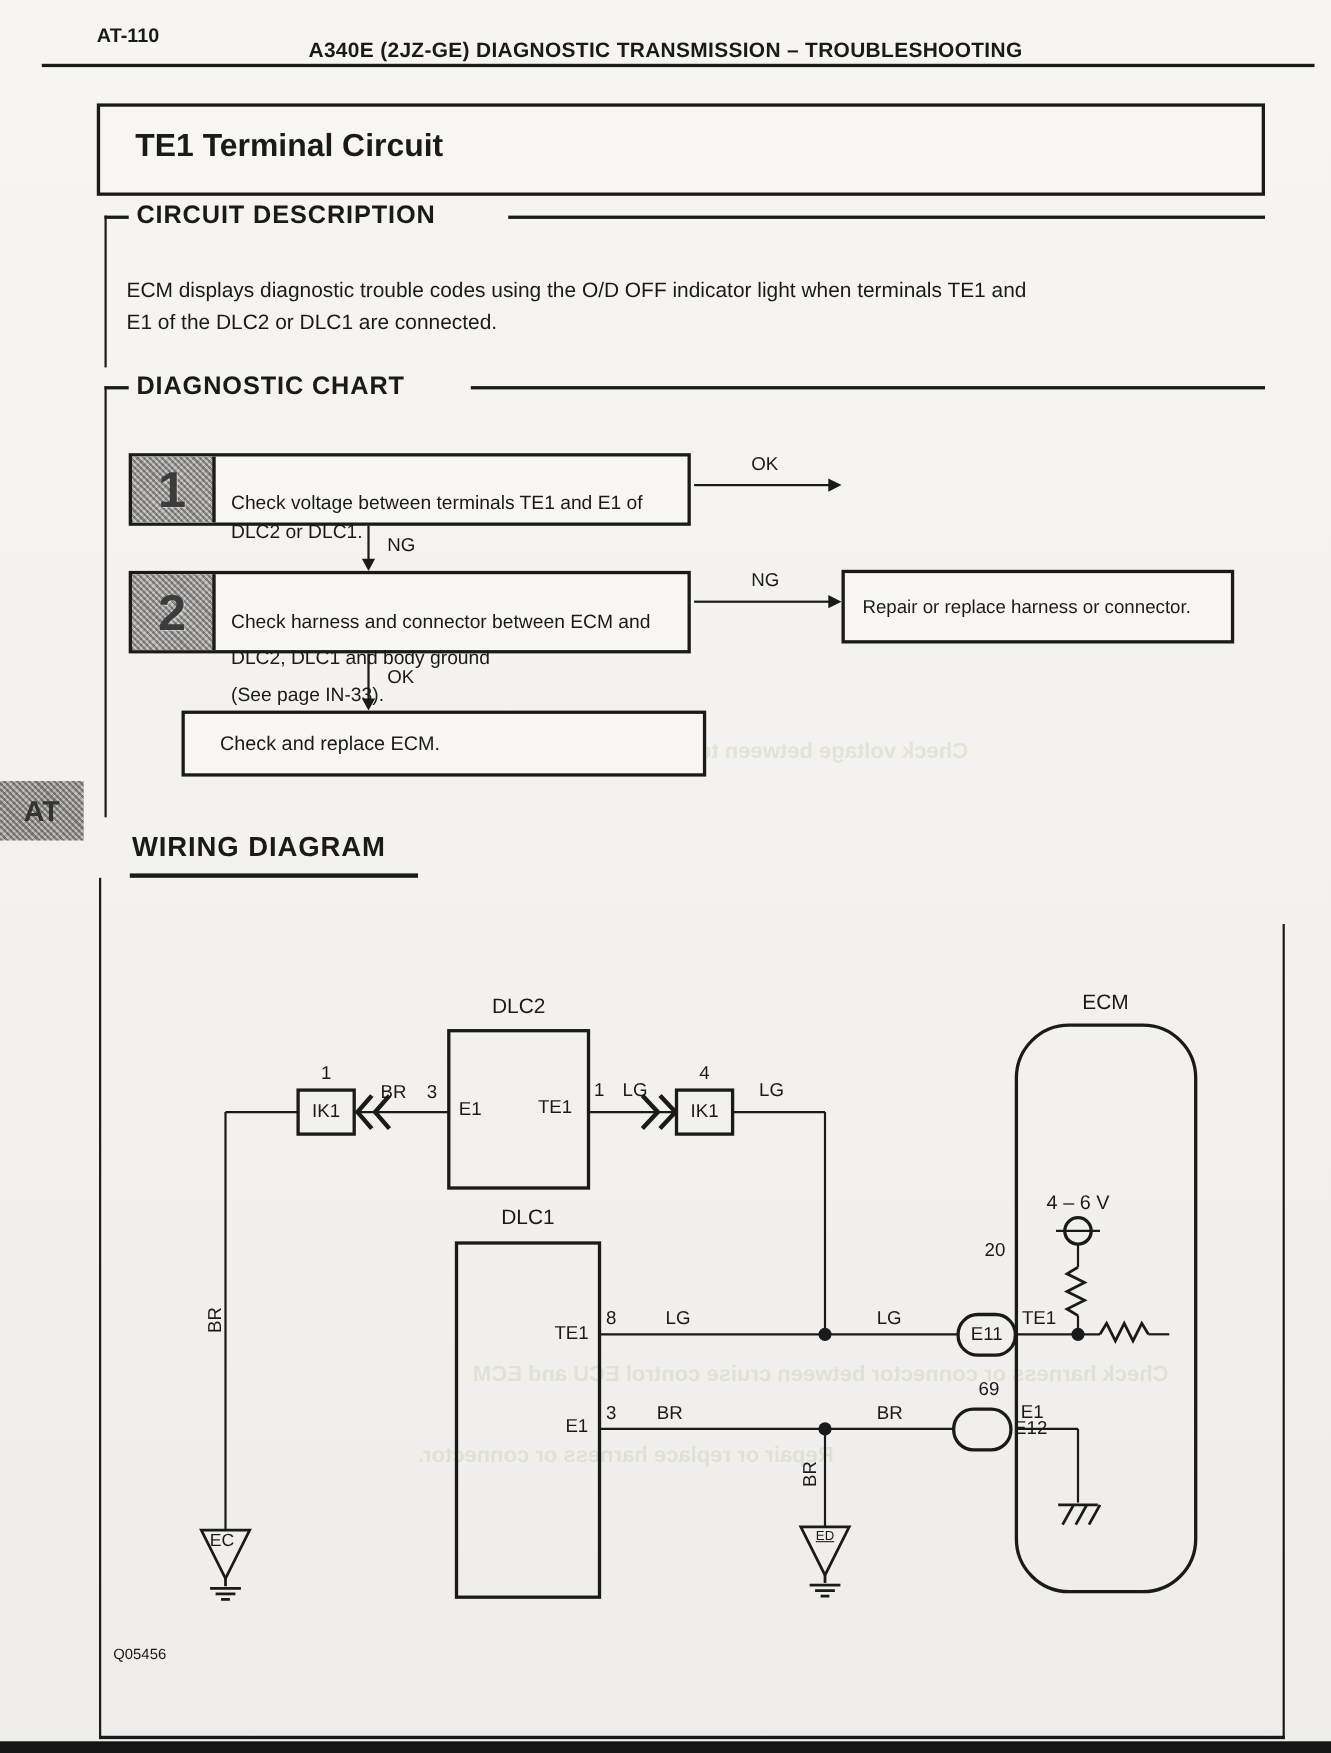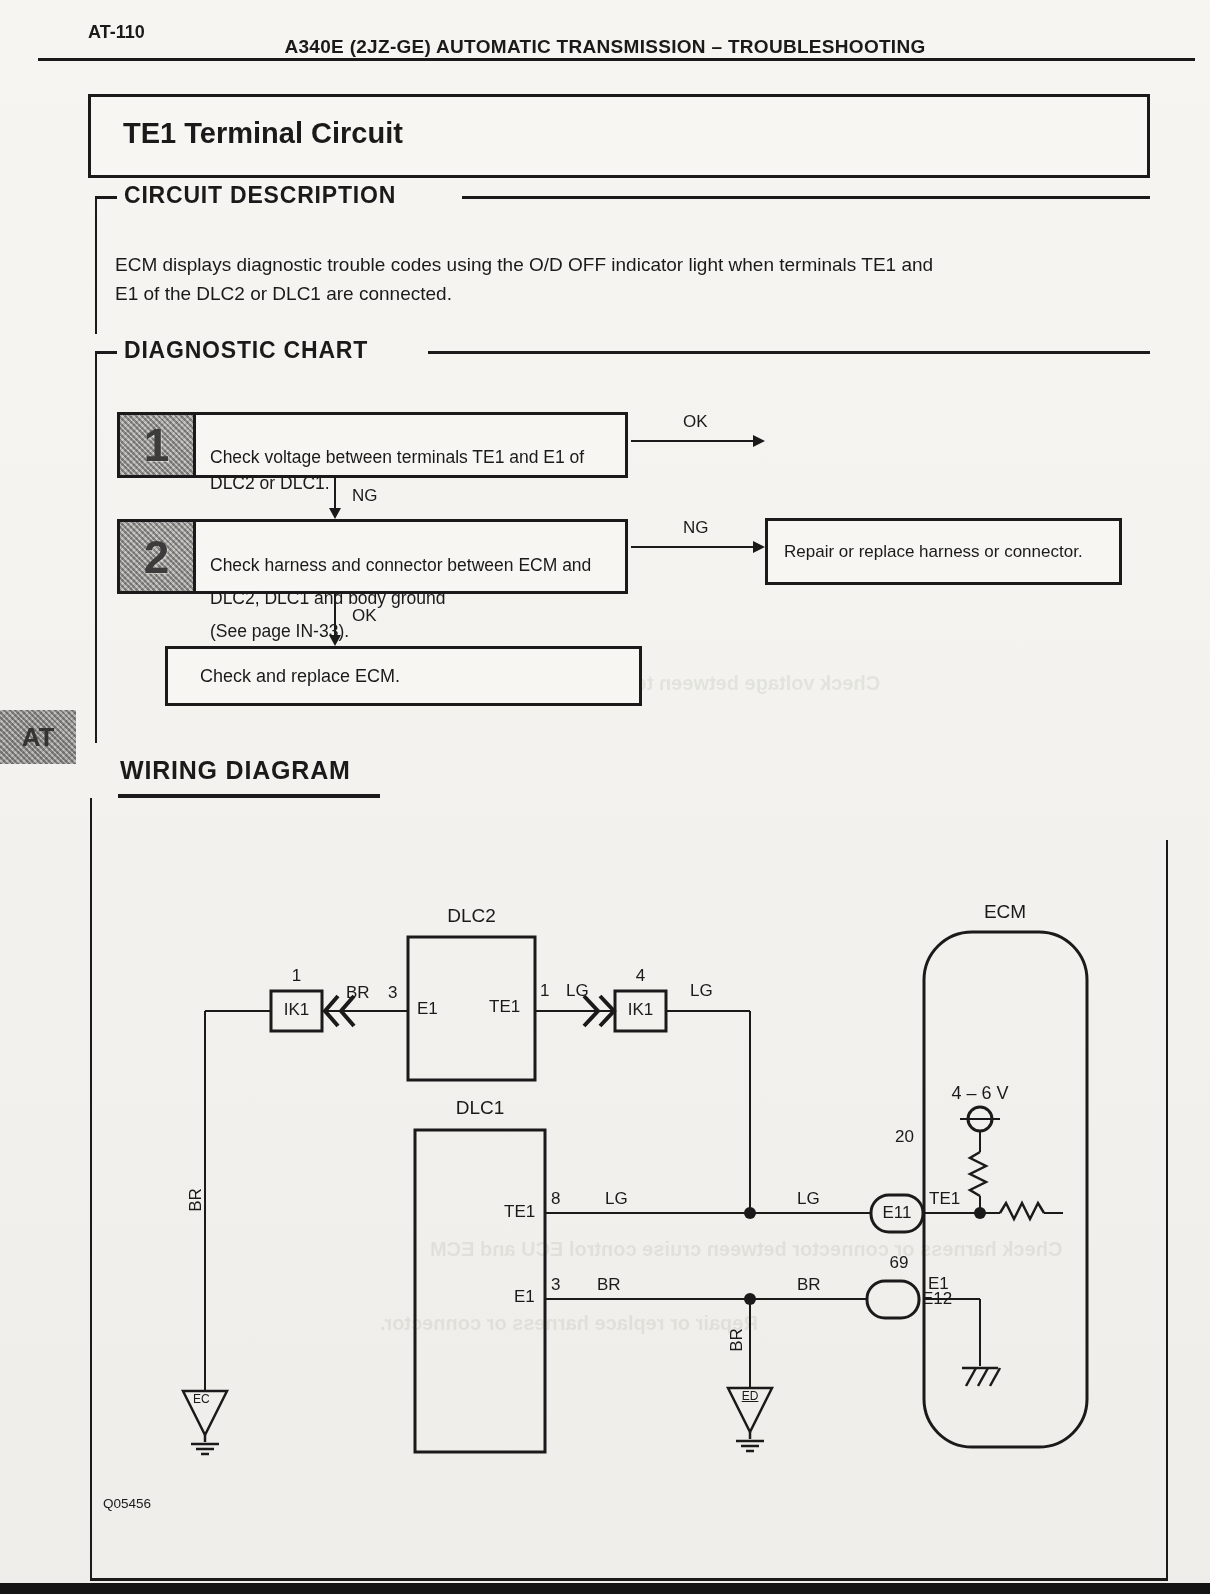--- a/index.html
+++ b/index.html
@@ -49,21 +49,21 @@
 </head>
 <body>
 
 <div class="page">
 
   <div class="ghost" style="left:290px;top:672px;">Check voltage between terminal OD at cruise control ECU and</div>
   <div class="ghost" style="left:430px;top:1238px;">Check harness or connector between cruise control ECU and ECM</div>
   <div class="ghost" style="left:380px;top:1312px;">Repair or replace harness or connector.</div>
 
   <div class="abs bold" style="left:88px;top:22px;font-size:18px;">AT-110</div>
-  <div class="abs bold" style="left:180px;top:36px;width:850px;text-align:center;font-size:19px;letter-spacing:0.3px;">A340E (2JZ-GE) AUTOMATIC TRANSMISSION – TROUBLESHOOTING</div>
+  <div class="abs bold" style="left:180px;top:36px;width:850px;text-align:center;font-size:19px;letter-spacing:0.3px;">A340E (2JZ-GE) DIAGNOSTIC TRANSMISSION – TROUBLESHOOTING</div>
   <div class="abs hline" style="left:38px;top:58px;width:1157px;"></div>
 
   <div class="abs box" style="left:88px;top:94px;width:1062px;height:84px;">
     <div class="abs bold" style="left:32px;top:20px;font-size:29px;">TE1 Terminal Circuit</div>
   </div>
 
   <div class="abs hline" style="left:95px;top:196px;width:22px;"></div>
   <div class="abs vline" style="left:95px;top:196px;height:138px;"></div>
   <div class="abs bold" style="left:124px;top:182px;font-size:23px;letter-spacing:0.8px;">CIRCUIT DESCRIPTION</div>
   <div class="abs hline" style="left:462px;top:196px;width:688px;"></div>
@@ -223,19 +223,19 @@
   <div class="diag-label" style="left:722px;top:1330px;width:30px;text-align:center;transform:rotate(-90deg);">BR</div>
 
   <div class="diag-label" style="left:884px;top:1127px;width:30px;text-align:right;">20</div>
   <div class="diag-label" style="left:871px;top:1203px;width:52px;text-align:center;">E11</div>
   <div class="diag-label" style="left:929px;top:1189px;">TE1</div>
   <div class="diag-label" style="left:884px;top:1253px;width:30px;text-align:center;">69</div>
   <div class="diag-label" style="left:867px;top:1289px;width:52px;text-align:center;margin-left:44px;">E12</div>
   <div class="diag-label" style="left:928px;top:1274px;">E1</div>
 
   <div class="diag-label" style="left:925px;top:1083px;width:110px;text-align:center;font-size:18px;">4 – 6 V</div>
-  <div class="diag-label" style="left:193px;top:1392px;width:44px;text-align:left;font-size:12px;">EC</div>
+  <div class="diag-label" style="left:169px;top:1392px;width:44px;text-align:right;font-size:16px;">EC</div>
   <div class="diag-label" style="left:728px;top:1389px;width:44px;text-align:center;font-size:12px;text-decoration:underline;">ED</div>
 
   <div class="abs" style="left:103px;top:1496px;font-size:13.5px;">Q05456</div>
   <div class="abs" style="left:0;top:1583px;width:1210px;height:11px;background:#141414;"></div>
 
 </div>
 
 </body></html>

